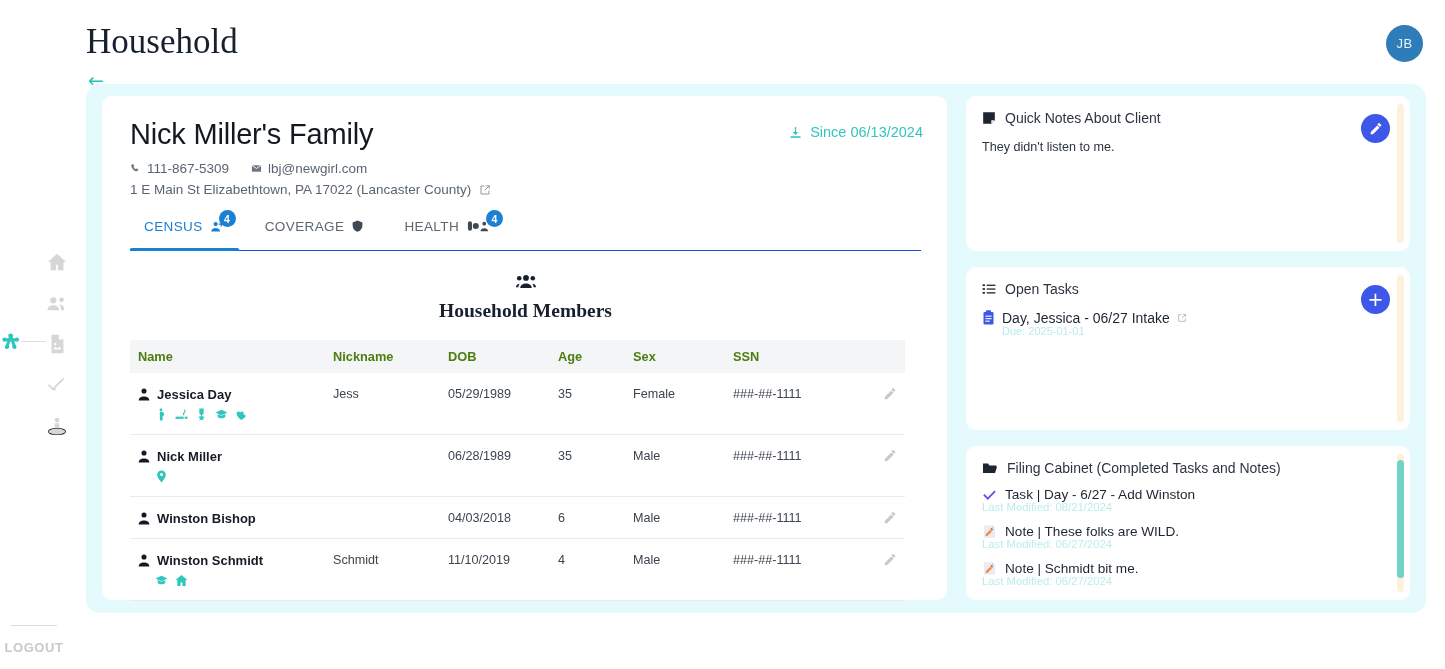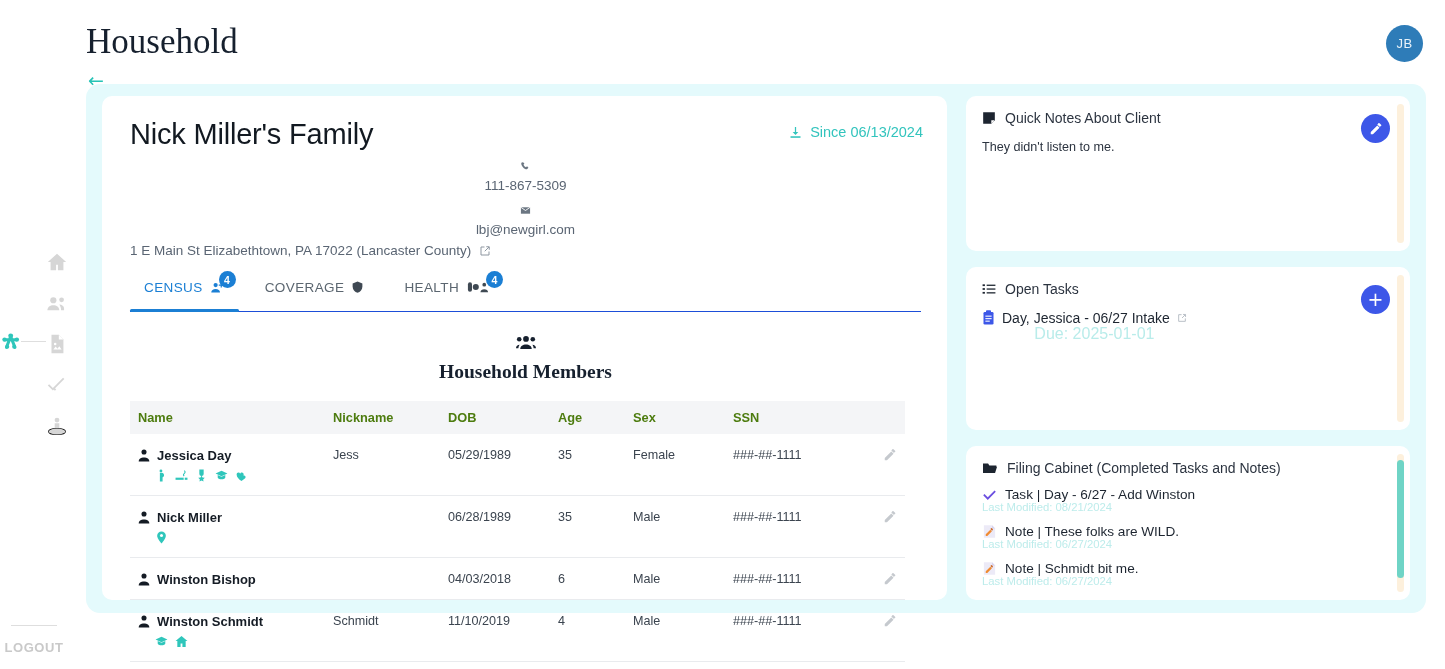--- a/index.html
+++ b/index.html
@@ -62,21 +62,21 @@
     padding: 22px 26px 0 28px;
   }
   #fam-title { font-size: 29px; color:#121921; font-weight:400; letter-spacing:-.2px;}
   #since-wrap {
     position:absolute; right: 24px; top: 28px;
     color:#32c4bd; font-size:14.5px; display:flex; align-items:center; gap:7px;
     cursor:pointer;
   }
   #contact-line {
     margin-top: 10px; font-size: 13.5px; color:#5a6573;
-    display:flex; align-items:center; gap: 6px; flex-direction: column;
+    display:flex; align-items:center; gap: 6px;
   }
   #contact-line .sep { width: 10px; }
   #addr-line {
     margin-top: 6px; font-size: 13.5px; color:#5a6573;
     display:flex; align-items:center; gap: 8px;
   }
   .mini-ico { fill:#6b7682; width:11px; height:11px; display:inline-block;}
 
   
   #tabs {
@@ -152,21 +152,21 @@
     background:#3d57e8; display:flex; align-items:center; justify-content:center;
     cursor:pointer; border:none;
   }
   .fab svg { fill:#fff; width:14px; height:14px;}
   .fab .plus { color:#fff; font-size:19px; line-height:1; font-family:"DejaVu Sans",sans-serif;}
   #notes-body { margin-top: 14px; font-size:12.6px; color:#2c3440;}
 
   .task-item { margin-top: 13px; display:flex; align-items:flex-start; gap:7px;}
   .task-main { display:flex; flex-direction:column;}
   .task-title { font-size:14px; color:#1d2530; display:flex; align-items:center; gap:7px;}
-  .task-due { font-size:16px; color:#b9ecea; margin-top:-1px;text-align:center;}
+  .task-due { font-size:11px; color:#b9ecea; margin-top:-1px;}
   .ext-link { fill:#b4bac2; width:10px; height:10px;}
 
   .fc-item { margin-top: 11px; }
   .fc-line { display:flex; align-items:center; gap:8px; font-size:13.6px; color:#1d2530;}
   .fc-sub { font-size:11.3px; color:#bdeceb; margin-top:-1px;}
   .fc-check { fill:#6b4fe0; width:15px; height:12px;}
 </style>
 </head>
 <body>
 

